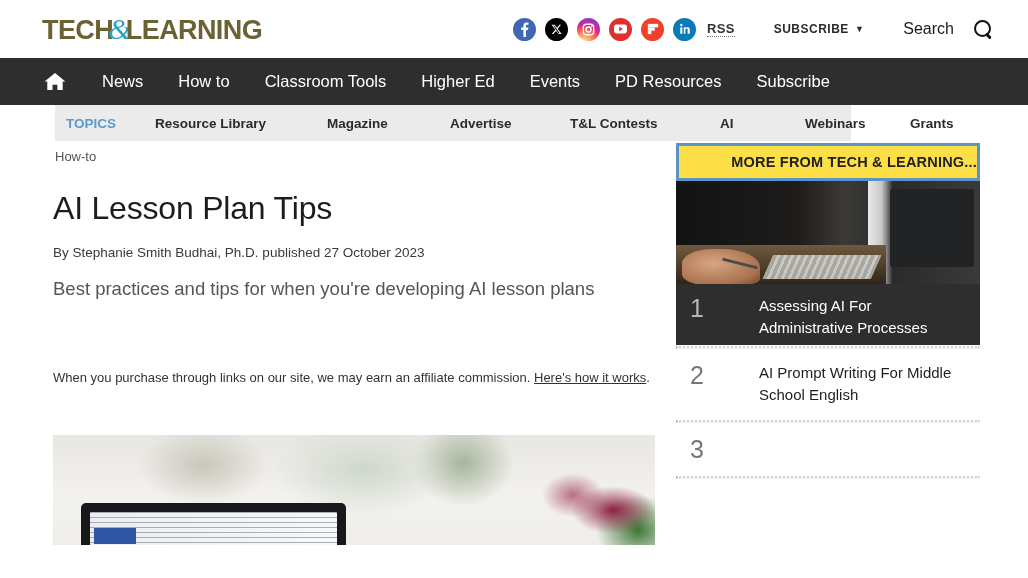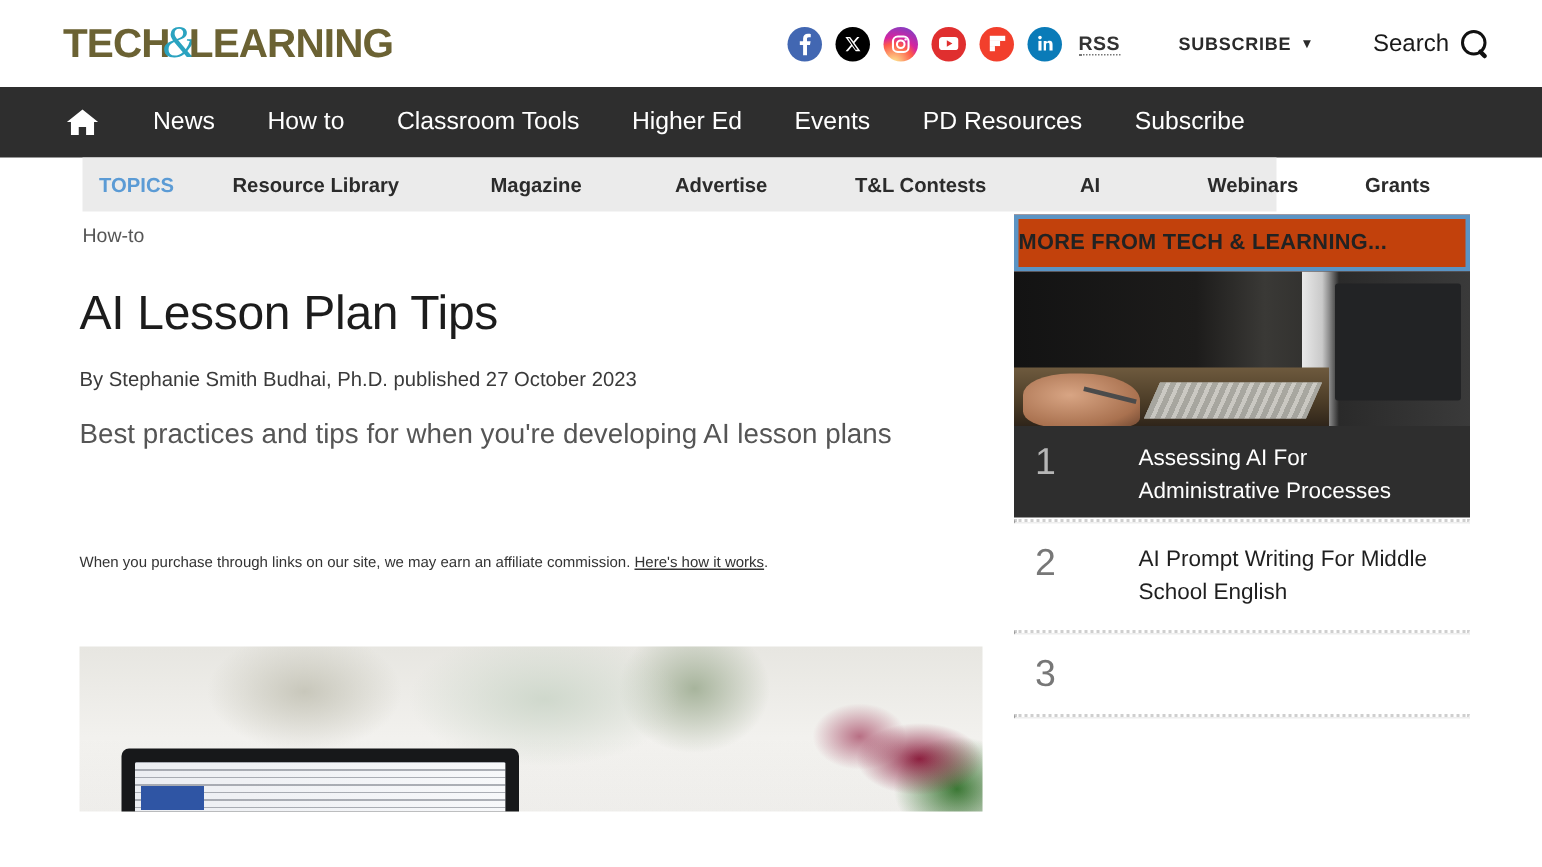--- a/index.html
+++ b/index.html
@@ -94,22 +94,22 @@
     display: flex;
     align-items: center;
     gap: 6px;
     white-space: nowrap;
   }
   .caret { font-size: 9px; line-height: 1; }
   .search-box {
     margin-left: 39px;
     margin-right: 35px;
     display: flex;
-    align-items: flex-end;
-    gap: 8px;
+    align-items: center;
+    gap: 20px;
     cursor: pointer;
   }
   .search-label {
     font-size: 16px;
     color: #1a1a1a;
   }
   .search-ico {
     width: 19px; height: 19px;
     position: relative;
     display: inline-block;
@@ -212,21 +212,21 @@
     margin-top: 19px;
   }
   .standfirst {
     font-size: 18.5px;
     color: #555;
     margin-top: 17px;
     line-height: 1.35;
     font-weight: 400;
   }
   .affiliate {
-    font-size: 10px;
+    font-size: 13px;
     color: #333;
     line-height: 1.55;
     margin-top: 66px;
     width: 600px;
   }
   .affiliate a {
     color: #333;
     text-decoration: underline;
   }
   .hero-img {
@@ -274,25 +274,25 @@
 
   
   .sidebar {
     position: absolute;
     left: 676px;
     top: 0;
     width: 304px;
   }
   .more-box {
     border: 3px solid #5b94c4;
-    background: #c2410c;
+    background: #fde047;
     height: 38px;
     display: flex;
     align-items: center;
-    justify-content: flex-start;
+    justify-content: flex-end;
     margin-top: 2px;
   }
   .more-box-title {
     font-size: 14.5px;
     font-weight: 700;
     color: #222;
     letter-spacing: 0.2px;
   }
   .side-thumb {
     width: 304px;

